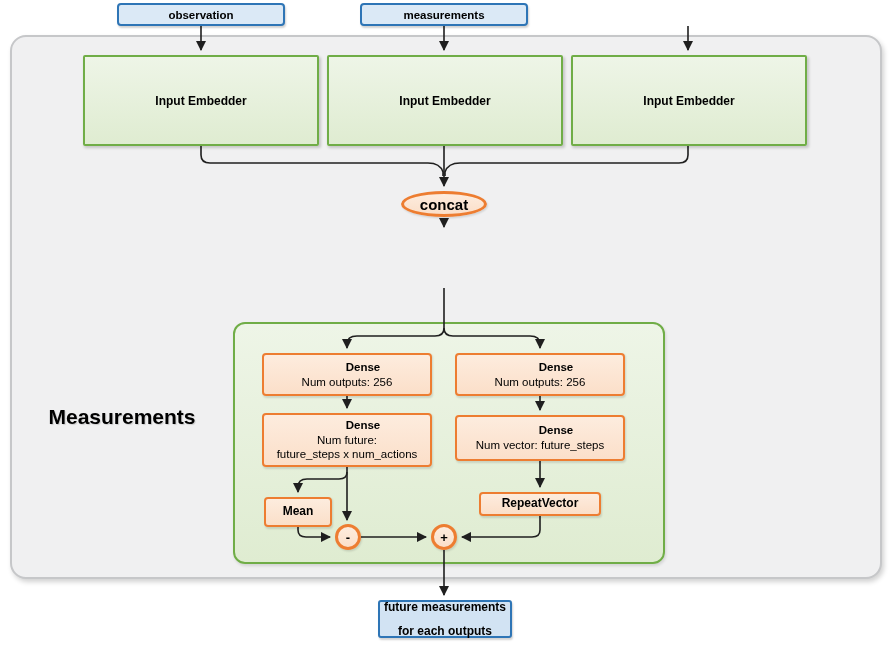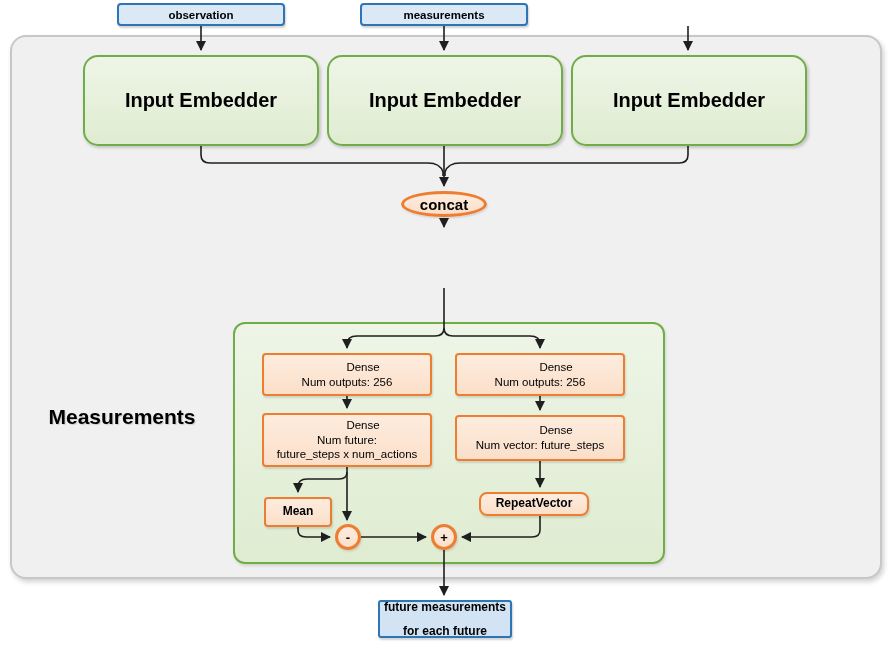--- a/index.html
+++ b/index.html
@@ -37,30 +37,30 @@
   }
   .blue-out{
     background:var(--blue-fill-out);
     border:2.5px solid var(--blue-border);
     border-radius:3px;font-weight:bold;font-size:12px;line-height:1.35;
     box-shadow:1px 2px 2px rgba(0,0,0,0.18);
   }
   .green{
     background:linear-gradient(var(--green-fill-top),var(--green-fill-bot));
     border:2.5px solid var(--green-border);
-    border-radius:15px;font-weight:bold;font-size:20px;
+    border-radius:2px;font-weight:bold;font-size:12px;
     box-shadow:1.5px 2px 3px rgba(0,0,0,0.18);
   }
   .orange{
     background:linear-gradient(var(--orange-fill-top),var(--orange-fill-bot));
     border:2.5px solid var(--orange-border);
     border-radius:4px;font-size:11.5px;line-height:1.3;
     box-shadow:1px 1.5px 2px rgba(0,0,0,0.12);
   }
-  .orange .t{font-weight:normal;font-size:11.5px;margin-left:32px;}
+  .orange .t{font-weight:bold;font-size:11.5px;margin-left:32px;}
   .orange-strong{font-weight:bold;font-size:12px;}
   .ellipse{
     background:linear-gradient(var(--orange-fill-top),var(--orange-fill-bot));
     border:3px solid var(--orange-border);
     border-radius:50%;font-weight:bold;font-size:15px;
     box-shadow:1px 1.5px 2px rgba(0,0,0,0.12);
   }
   .op-circle{
     border-radius:50%;
     background:linear-gradient(var(--orange-fill-top),var(--orange-fill-bot));
@@ -158,29 +158,29 @@
     <div>future_steps x num_actions</div>
   </div>
   <div class="box orange" style="left:455px;top:415px;width:170px;height:46px;">
     <div class="t">Dense</div>
     <div>Num vector: future_steps</div>
   </div>
 
   <div class="box orange orange-strong" style="left:264px;top:497px;width:68px;height:30px;">
     <span>Mean</span>
   </div>
-  <div class="box orange orange-strong" style="left:479px;top:492px;width:110px;height:24px;border-radius:8px;">
+  <div class="box orange orange-strong" style="left:479px;top:492px;width:122px;height:24px;">
     <span>RepeatVector</span>
   </div>
 
   <div class="box op-circle" style="left:335px;top:524px;width:26px;height:26px;">
     <span>-</span>
   </div>
   <div class="box op-circle" style="left:431px;top:524px;width:26px;height:26px;">
     <span>+</span>
   </div>
 
   <div class="box blue-out" style="left:378px;top:600px;width:134px;height:38px;gap:8px;">
     <div>future measurements</div>
-    <div>for each future</div>
+    <div>for each outputs</div>
   </div>
 
 </div>
 
 </body></html>

